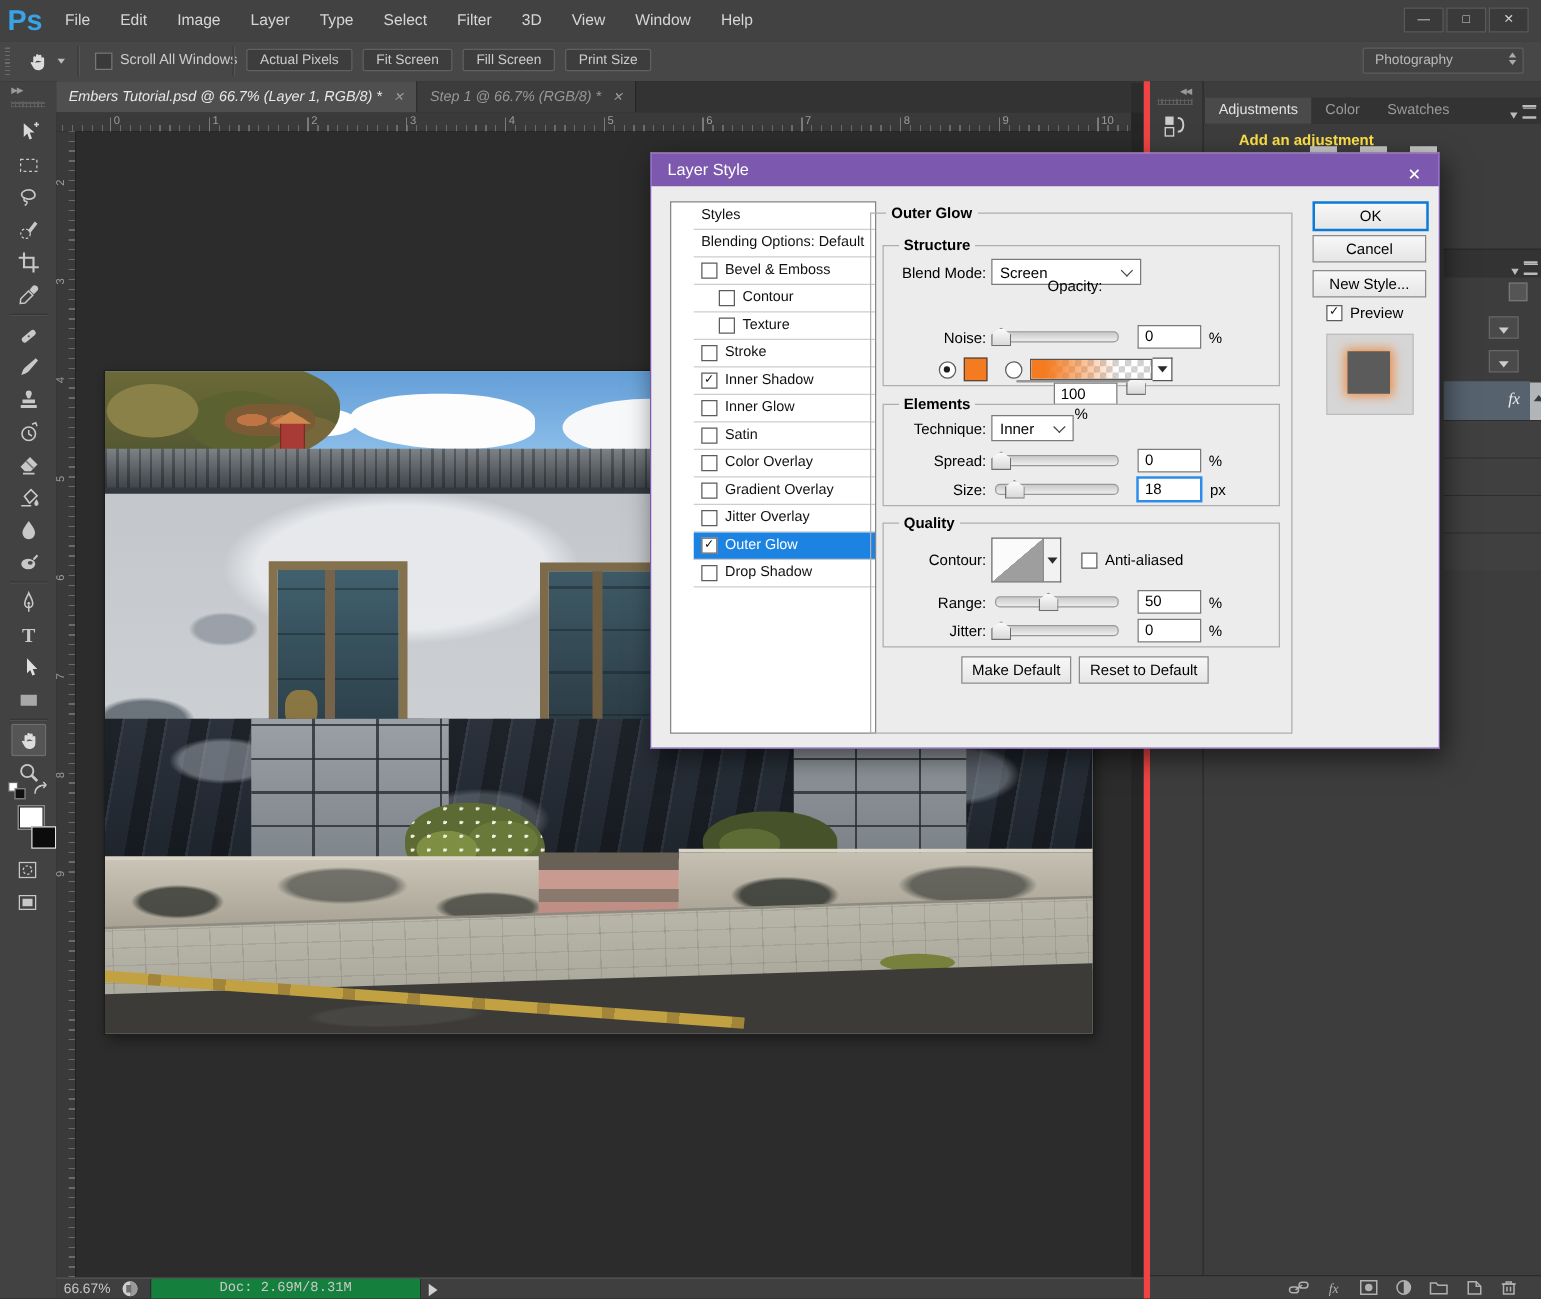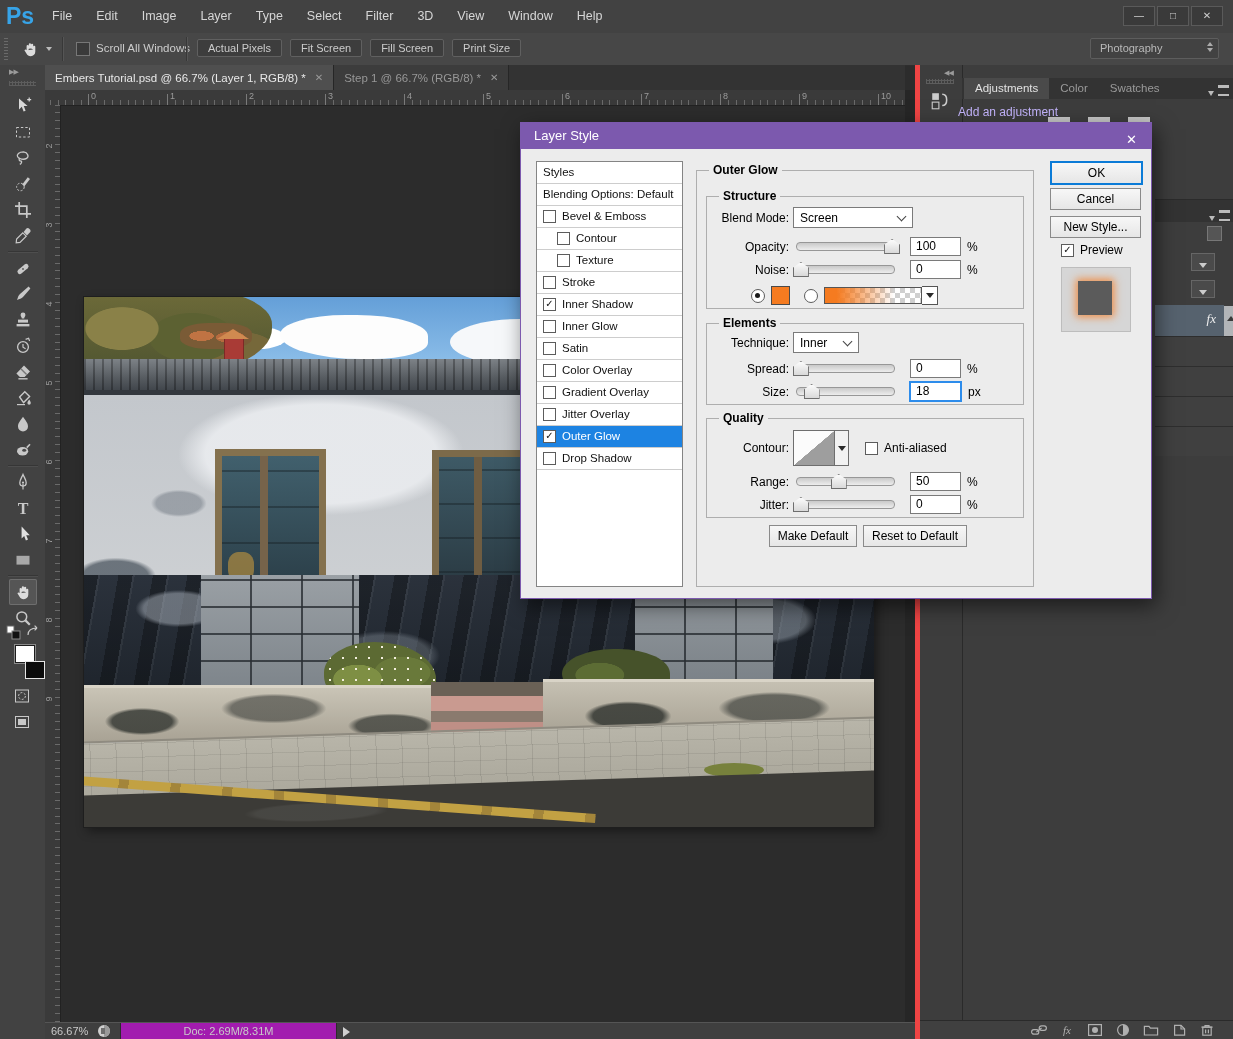--- a/index.html
+++ b/index.html
@@ -17,21 +17,21 @@
   .opt-btn{display:inline-block;background:#3d3d3d;border:1px solid #606060;border-radius:2px;color:#ccc;font-size:11px;padding:2px 10px;margin-right:8px;}
   .vsep{position:absolute;width:1px;background:#383838;border-right:1px solid #555;}
   .dd-arrow{display:inline-block;width:0;height:0;border-left:3.5px solid transparent;border-right:3.5px solid transparent;border-top:4.5px solid #bbb;vertical-align:middle;}
   #workspace{position:absolute;right:14px;top:5px;width:118px;height:19px;background:#424242;border:1px solid #5d5d5d;border-radius:2px;color:#b9b9b9;font-size:11px;line-height:18px;padding-left:9px;}
   .spinner{position:absolute;right:5px;top:3px;}
   .spinner b{display:block;width:0;height:0;border-left:3px solid transparent;border-right:3px solid transparent;}
   .spinner .up{border-bottom:4px solid #aaa;margin-bottom:2px;}
   .spinner .dn{border-top:4px solid #aaa;}
   
   #tabbar{left:45px;top:65px;width:860px;height:25px;background:#333;display:flex;align-items:flex-end;}
-  .tab{height:25px;display:flex;align-items:center;padding:0 10px;font-size:11.5px;border-right:1px solid #262626;}
+  .tab{height:25px;display:flex;align-items:center;padding:0 10px;font-size:11.5px;border-right:1px solid #262626;font-style:italic;}
   .tab.active{background:#4f4f4f;color:#e8e8e8;}
   .tab.inactive{background:#3c3c3c;color:#979797;}
   .tab .tclose{margin-left:9px;color:#9a9a9a;font-size:10px;}
   
   #ruler-h{left:45px;top:90px;width:860px;height:15px;background:#3a3a3a;border-bottom:1px solid #222;}
   #ruler-h .ticks{position:absolute;left:0;bottom:0;width:100%;height:5px;background:repeating-linear-gradient(90deg,#6a6a6a 0 1px,transparent 1px 7.9px);background-position:43px 0;}
   #ruler-h .ticks2{position:absolute;left:0;bottom:0;width:100%;height:11px;background:repeating-linear-gradient(90deg,#7a7a7a 0 1px,transparent 1px 79px);background-position:43px 0;}
   .rnum{position:absolute;color:#9b9b9b;font-size:9px;top:1px;}
   #ruler-v{left:45px;top:105px;width:15px;height:917px;background:#3a3a3a;border-right:1px solid #222;}
   #ruler-v .ticks{position:absolute;right:0;top:0;height:100%;width:5px;background:repeating-linear-gradient(0deg,#6a6a6a 0 1px,transparent 1px 7.9px);}
@@ -53,21 +53,21 @@
   
   #rightdock{left:915px;top:65px;width:318px;height:974px;background:#3d3d3d;border-left:5px solid #ef4444;}
   .dock-tab{display:inline-block;height:21px;line-height:21px;padding:0 11px;font-size:11.5px;}
   .dock-tab.active{background:#4a4a4a;color:#e2e2e2;}
   .dock-tab.inactive{color:#9a9a9a;}
   .pm-lines{display:inline-block;width:11px;height:7px;border-top:2px solid #bbb;border-bottom:2px solid #bbb;box-shadow:inset 0 2.5px 0 -1.5px #bbb;}
   
   #dialog{left:520px;top:122px;width:630px;height:475px;background:#ececec;border:1px solid #7c59ae;box-shadow:4px 7px 20px rgba(0,0,0,.55);z-index:50;}
   #dlg-title{height:26px;background:#7c59ae;color:#fff;font-size:13px;line-height:26px;padding-left:13px;}
   #dlg-close{position:absolute;right:14px;top:4px;color:#fff;font-size:13px;}
-  #styles-list{position:absolute;left:15px;top:38px;width:145px;height:424px;background:#fff;border:1px solid #848484;font-size:11.5px;color:#111;}
+  #styles-list{position:absolute;left:15px;top:38px;width:145px;height:424px;background:#fff;border:1px solid #848484;font-size:11.5px;color:#111;padding-left:18px;}
   .s-row{height:21px;line-height:21px;border-bottom:1px solid #cdcdcd;display:flex;align-items:center;padding-left:6px;}
   .s-row.selected{background:#1d83e2;color:#fff;}
   .cbx{width:11px;height:11px;background:#fff;border:1px solid #5c5c5c;font-size:10px;line-height:10px;text-align:center;color:#111;margin-right:6px;flex:0 0 11px;}
   fieldset{border:1px solid #aeaeae;margin:0;padding:0;position:relative;}
   legend{font-size:12px;font-weight:bold;color:#000;margin-left:12px;padding:0 4px;}
   .frow{position:absolute;display:flex;align-items:center;height:21px;font-size:12px;color:#000;}
   .flbl{flex:0 0 82px;text-align:right;margin-right:4px;}
   .w-select{background:#fff;border:1px solid #7a7a7a;height:19px;display:flex;align-items:center;padding-left:6px;position:relative;font-size:12px;}
   .chev{position:absolute;right:7px;top:5px;width:6px;height:6px;border-right:1.5px solid #444;border-bottom:1.5px solid #444;transform:rotate(45deg);}
   .strack{position:relative;width:97px;height:7px;margin:0 3px;border:1px solid #979797;border-radius:4px;background:linear-gradient(180deg,#c9c9c9,#ededed);}
@@ -360,40 +360,40 @@
 
   <div id="statusbar" class="abs">
     <span class="fld" style="left:6px;">66.67%</span>
     <span class="fld" style="left:52px;top:1px;">
       <svg width="14" height="14" viewBox="0 0 14 14">
           <circle cx="7" cy="7" r="6" fill="#cfcfcf"></circle>
           <path d="M7 1 a6 6 0 0 1 0 12" fill="#9a9a9a"></path>
           <path d="M4 4 h4 v6 h-4 z" fill="#6e6e6e"></path>
         </svg>
     </span>
-    <span class="fld" style="left:75px;width:215px;text-align:center;background:#a21caf;border-left:1px solid #2c2c2c;border-right:1px solid #2c2c2c;">Doc: 2.69M/8.31M</span>
+    <span class="fld" style="left:75px;width:215px;text-align:center;background:#15803d;border-left:1px solid #2c2c2c;border-right:1px solid #2c2c2c;font-family:Liberation Mono, monospace;">Doc: 2.69M/8.31M</span>
     <span class="fld" style="left:298px;width:0;height:0;border-top:5px solid transparent;border-bottom:5px solid transparent;border-left:7px solid #d0d0d0;top:4px;"></span>
   </div>
 
   <div id="rightdock" class="abs">
     <span class="abs" style="left:24px;top:4px;color:#9a9a9a;font-size:7px;letter-spacing:-1px;">◀◀</span>
     <span class="abs" style="left:302px;top:2px;color:#9a9a9a;font-size:7px;letter-spacing:-1px;">▶▶</span>
     <div class="abs" style="left:6px;top:14px;width:28px;height:5px;background:repeating-linear-gradient(90deg,#5d5d5d 0 1px,transparent 1px 3px),repeating-linear-gradient(0deg,#5d5d5d 0 1px,transparent 1px 3px);"></div>
     <div class="abs" style="left:10px;top:26px;">
       <svg width="20" height="20" viewBox="0 0 18 18">
           <rect x="2" y="2" width="6" height="6" fill="#ccc"></rect>
           <rect x="2" y="10" width="6" height="6" fill="none" stroke="#ccc"></rect>
           <path d="M11 3 c3 0 4 2 4 5 c0 3 -1 5 -4 5" fill="none" stroke="#ccc" stroke-width="1.4"></path>
         </svg>
     </div>
     <div class="abs" style="left:42px;top:0;width:276px;height:1039px;background:#3d3d3d;border-left:1px solid #2a2a2a;"></div>
     <div class="abs" style="left:42px;top:13px;width:276px;height:21px;background:#333;"></div>
     <span id="dock-tabs" class="abs" style="left:44px;top:13px;"><span class="dock-tab active">Adjustments</span><span class="dock-tab inactive">Color</span><span class="dock-tab inactive">Swatches</span></span>
     <span class="abs" style="left:288px;top:17px;"><span class="tri-dn" style="border-top-color:#bbb;border-left-width:3px;border-right-width:3px;"></span>&nbsp;<span class="pm-lines"></span></span>
-    <div class="abs" style="left:38px;top:40px;color:#c4b5fd;font-weight:normal;font-size:12px;">Add an adjustment</div>
+    <div class="abs" style="left:71px;top:40px;color:#fde047;font-weight:bold;font-size:12px;">Add an adjustment</div>
     <div class="abs" style="left:128px;top:52px;width:110px;height:5px;background:repeating-linear-gradient(90deg,#c8c8c8 0 22px,transparent 22px 40px);"></div>
 
     <div class="abs" style="left:235px;top:134px;width:83px;height:22px;background:#333;border-top:1px solid #2b2b2b;">
       <span class="abs" style="right:8px;top:7px;"><span class="tri-dn" style="border-top-color:#bbb;border-left-width:3px;border-right-width:3px;"></span>&nbsp;<span class="pm-lines"></span></span>
     </div>
     <div class="abs" style="left:287px;top:161px;width:13px;height:13px;background:#555;border:1px solid #777;"></div>
     <div class="abs" style="left:271px;top:188px;width:22px;height:16px;background:#4a4a4a;border:1px solid #666;text-align:center;"><span class="tri-dn" style="border-top-color:#ccc;margin-top:5px;"></span></div>
     <div class="abs" style="left:271px;top:215px;width:22px;height:16px;background:#4a4a4a;border:1px solid #666;text-align:center;"><span class="tri-dn" style="border-top-color:#ccc;margin-top:5px;"></span></div>
     <div class="abs" style="left:235px;top:240px;width:69px;height:31px;background:#56626e;">
       <span style="position:absolute;right:8px;top:6px;color:#eee;font-style:italic;font-size:13px;font-family:'Liberation Serif',serif;">fx</span>
@@ -503,21 +503,21 @@
 
       <fieldset class="abs" style="left:9px;top:12px;width:316px;height:118px;">
         <legend>Structure</legend>
         <div class="frow" style="left:0;top:4px;width:310px;">
           <span class="flbl">Blend Mode:</span>
           <div class="w-select" style="width:112px;">
             <span>Screen</span>
             <span class="chev"></span>
           </div>
         </div>
-        <div class="frow" style="left:0;top:33px;width:310px;">
+        <div class="frow" style="left:0;top:19px;width:310px;flex-direction:column;">
           <span class="flbl">Opacity:</span>
           <div class="strack">
               <div class="sthumb" style="left: 97%;"></div>
             </div>
           <div class="sval">100</div>
           <span class="sunit">%</span>
         </div>
         <div class="frow" style="left:0;top:56px;width:310px;align-items:center;">
           <span class="flbl">Noise:</span>
           <div class="strack">

